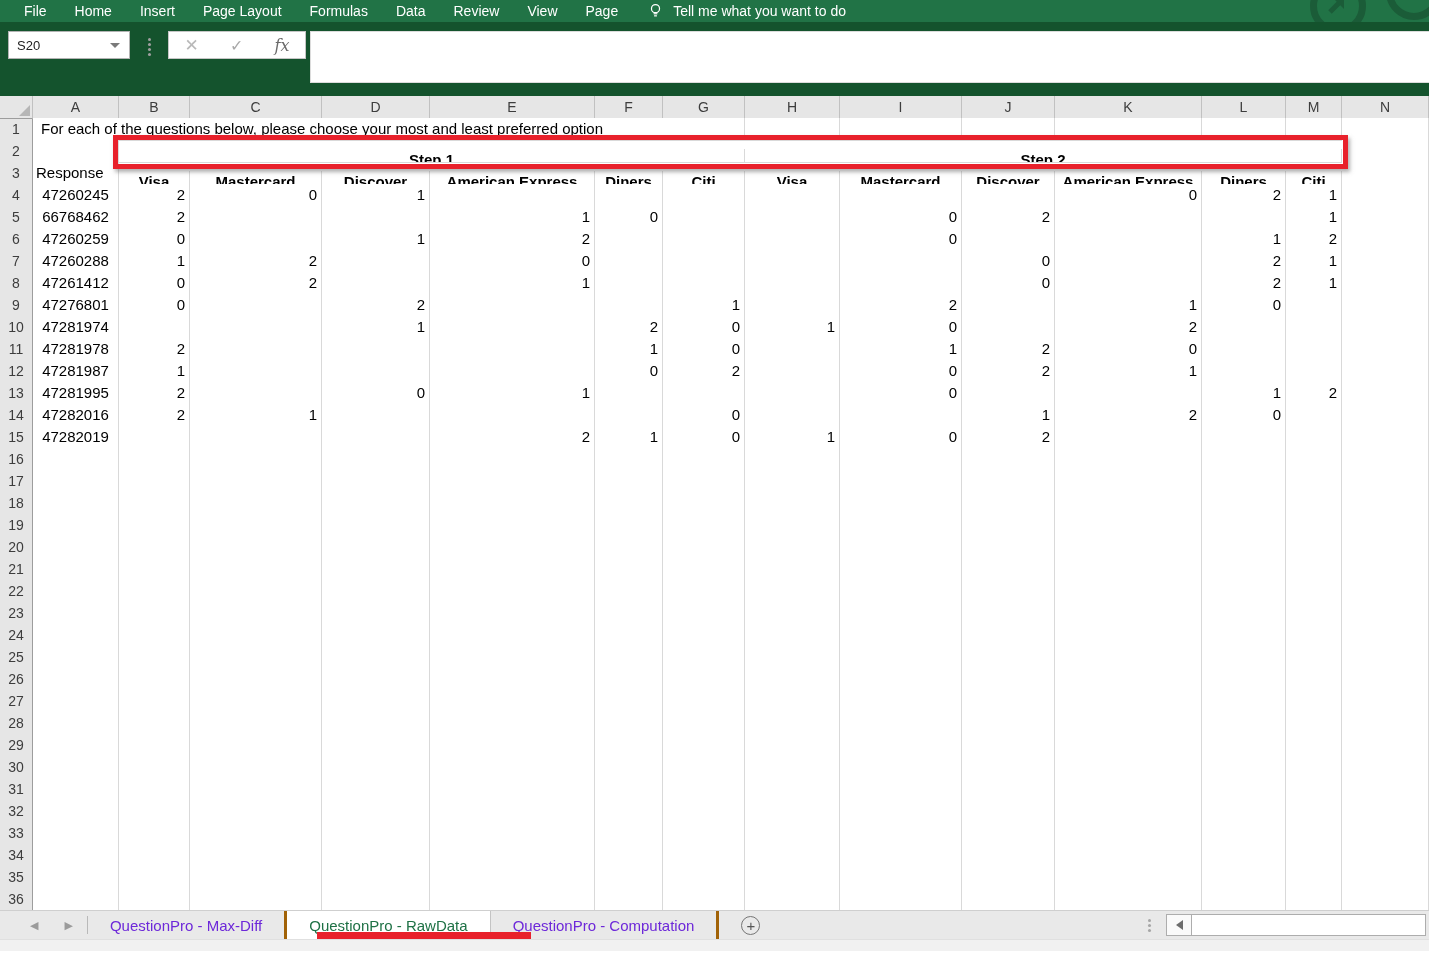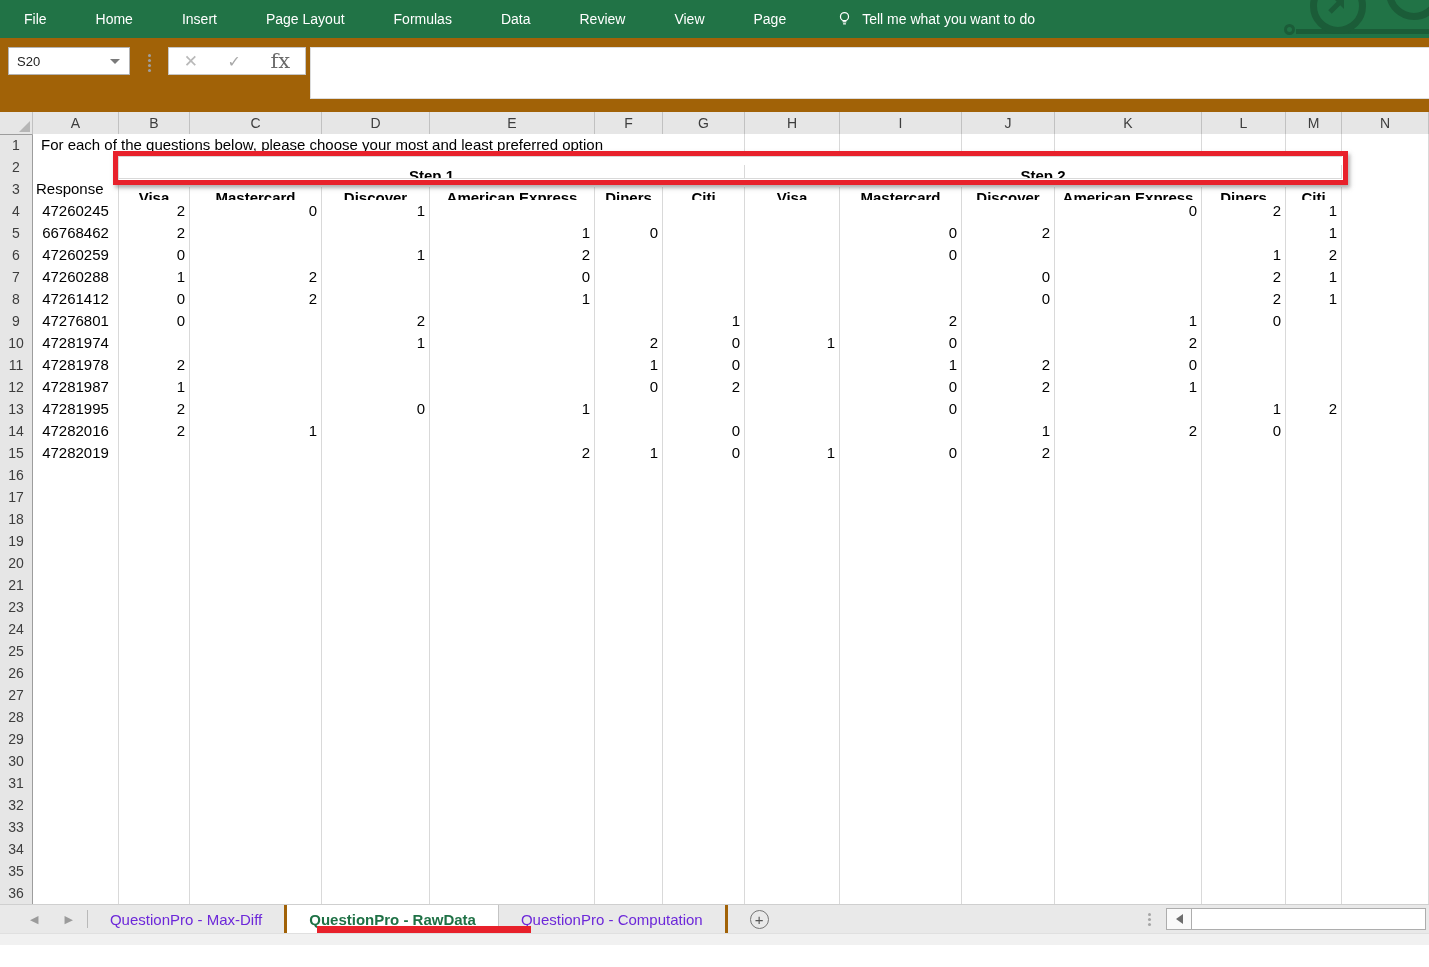--- a/index.html
+++ b/index.html
@@ -1,52 +1,52 @@
 <!DOCTYPE html>
 <html><head>
 <meta charset="utf-8">
 <style>
   * { box-sizing: border-box; margin: 0; padding: 0; }
   html,body { width:1429px; height:967px; overflow:hidden; background:#fff;
               font-family:"Liberation Sans", sans-serif; }
 
   
-  .ribbon { position:relative; width:100%; height:38px; background:#217346;
-            display:flex; align-items:center; overflow:hidden; color:#fff;gap:21px; }
+  .ribbon { position:relative; width:100%; height:22px; background:#217346;
+            display:flex; align-items:center; overflow:hidden; color:#fff; }
   .menu-item { font-size:14px; padding:0 14px; line-height:38px; white-space:nowrap; cursor:default; }
   .menu-item.first { padding-left:24px; }
   .tellme-wrap { display:flex; margin-left:16px; }
   .bulb { width:15px; height:15px; margin-right:10px; }
   .tellme { font-size:14px; }
 
   
   .wm-circle { position:absolute; left:1310px; top:-22px; width:56px; height:56px;
                border:7px solid #1b5c38; border-radius:50%; }
   .wm-arrow { position:absolute; left:1326px; top:-6px; width:22px; height:22px; }
   .wm-line { position:absolute; left:1296px; top:29px; width:140px; height:5px; background:#1b5c38; }
   .wm-dot { position:absolute; left:1284px; top:24px; width:11px; height:11px;
             border:3px solid #1b5c38; border-radius:50%; }
   .wm-circle2 { position:absolute; left:1386px; top:-36px; width:56px; height:56px;
                 border:7px solid #1b5c38; border-radius:50%; }
 
   
-  .fzone { position:relative; width:100%; height:74px; background:#a16207; }
+  .fzone { position:relative; width:100%; height:74px; background:#14532d; }
   .namebox { position:absolute; left:8px; top:9px; width:122px; height:28px; background:#fff;
              border:1px solid #b3b3b3; display:flex; align-items:center; }
   .namebox input { flex:1; border:none; outline:none; font-size:13px; color:#222;
                    padding-left:8px; width:80px; font-family:"Liberation Sans",sans-serif; background:transparent; }
   .nb-arrow { width:0; height:0; border-left:5px solid transparent; border-right:5px solid transparent;
               border-top:5px solid #7a7a7a; margin-right:9px; }
   .grip { position:absolute; left:148px; top:16px; width:3px; height:3px; background:#a0a0a0; border-radius:50%;
           box-shadow:0 5px 0 #a0a0a0, 0 10px 0 #a0a0a0, 0 15px 0 #a0a0a0; }
   .fbtns { position:absolute; left:168px; top:9px; width:138px; height:28px; background:#fff;
            border:1px solid #c6c6c6; display:flex; align-items:center; justify-content:space-around; }
   .fx-cancel { color:#b9b9b9; font-size:17px; }
   .fx-enter { color:#a8a8a8; font-size:16px; }
-  .fx-label { color:#6b6b6b; font-size:21px; font-family:"DejaVu Serif", serif; }
+  .fx-label { color:#6b6b6b; font-size:16px; font-style:italic; font-family:"DejaVu Serif", serif; }
   .finput { position:absolute; left:310px; top:9px; right:0; height:52px; background:#fff;
             border:1px solid #dcdcdc; border-right:none; font-size:14px; padding:2px 6px;
             outline:none; font-family:"Liberation Sans",sans-serif; }
 
   
   #sheet { position:relative; width:1429px; background:#fff;
            --cols: 33px 86px 71px 132px 108px 165px 68px 82px 95px 122px 93px 147px 84px 56px 87px; }
   .row { display:grid; grid-template-columns:var(--cols); height:22px; }
   .c  { border-right:1px solid #d9d9d9; border-bottom:1px solid #d9d9d9; font-size:15px;
         line-height:21px; color:#000; overflow:hidden; white-space:nowrap; background:#fff; }
@@ -67,21 +67,21 @@
             pointer-events:none; }
 
   
   .tabbar { position:relative; width:100%; height:29px; background:#e9e9e9;
             border-top:1px solid #cfcfcf; display:flex; align-items:stretch; }
   .nav-arrows { display:flex; align-items:center; padding:0 14px 0 30px; gap:26px; }
   .nav-tri { font-size:11px; color:#9b9b9b; }
   .tab-div { width:1px; background:#b9b9b9; margin:5px 0; }
   .stab { display:flex; align-items:center; padding:0 22px; font-size:15px; color:#6d28d9;
           border-right:3px solid #a16207; cursor:default; white-space:nowrap; }
-  .stab.active { background:#fff; color:#1e7145; font-weight:bold; border-right:1px solid #c4c4c4; }
+  .stab.active { background:#fff; color:#1e7145; font-weight:normal; border-right:1px solid #c4c4c4; }
   .addsheet { display:flex; align-items:center; margin-left:22px; }
   .addsheet .circ { width:19px; height:19px; border:1px solid #757575; border-radius:50%;
                     color:#555; font-size:15px; line-height:17px; text-align:center; }
   .red-underline { position:absolute; left:317px; top:21px; width:214px; height:7px;
                    background:#e8212b; pointer-events:none; }
   .tb-grip { position:absolute; left:1148px; top:8px; width:3px; height:3px; background:#a6a6a6; border-radius:50%;
              box-shadow:0 5px 0 #a6a6a6, 0 10px 0 #a6a6a6; }
   .hscroll-arrow { position:absolute; left:1166px; top:3px; width:26px; height:22px; background:#fafafa;
                    border:1px solid #adadad; display:flex; align-items:center; justify-content:center; }
   .hscroll-arrow .tri { width:0; height:0; border-top:5px solid transparent; border-bottom:5px solid transparent;
@@ -494,20 +494,37 @@
       <div class="c"></div>
       <div class="c"></div>
       <div class="c"></div>
       <div class="c"></div>
       <div class="c"></div>
       <div class="c"></div>
       <div class="c"></div>
       <div class="c"></div>
     </div>
     <div class="row">
+      <div class="rh">22</div>
+      <div class="c"></div>
+      <div class="c"></div>
+      <div class="c"></div>
+      <div class="c"></div>
+      <div class="c"></div>
+      <div class="c"></div>
+      <div class="c"></div>
+      <div class="c"></div>
+      <div class="c"></div>
+      <div class="c"></div>
+      <div class="c"></div>
+      <div class="c"></div>
+      <div class="c"></div>
+      <div class="c"></div>
+    </div>
+    <div class="row">
       <div class="rh">23</div>
       <div class="c"></div>
       <div class="c"></div>
       <div class="c"></div>
       <div class="c"></div>
       <div class="c"></div>
       <div class="c"></div>
       <div class="c"></div>
       <div class="c"></div>
       <div class="c"></div>

